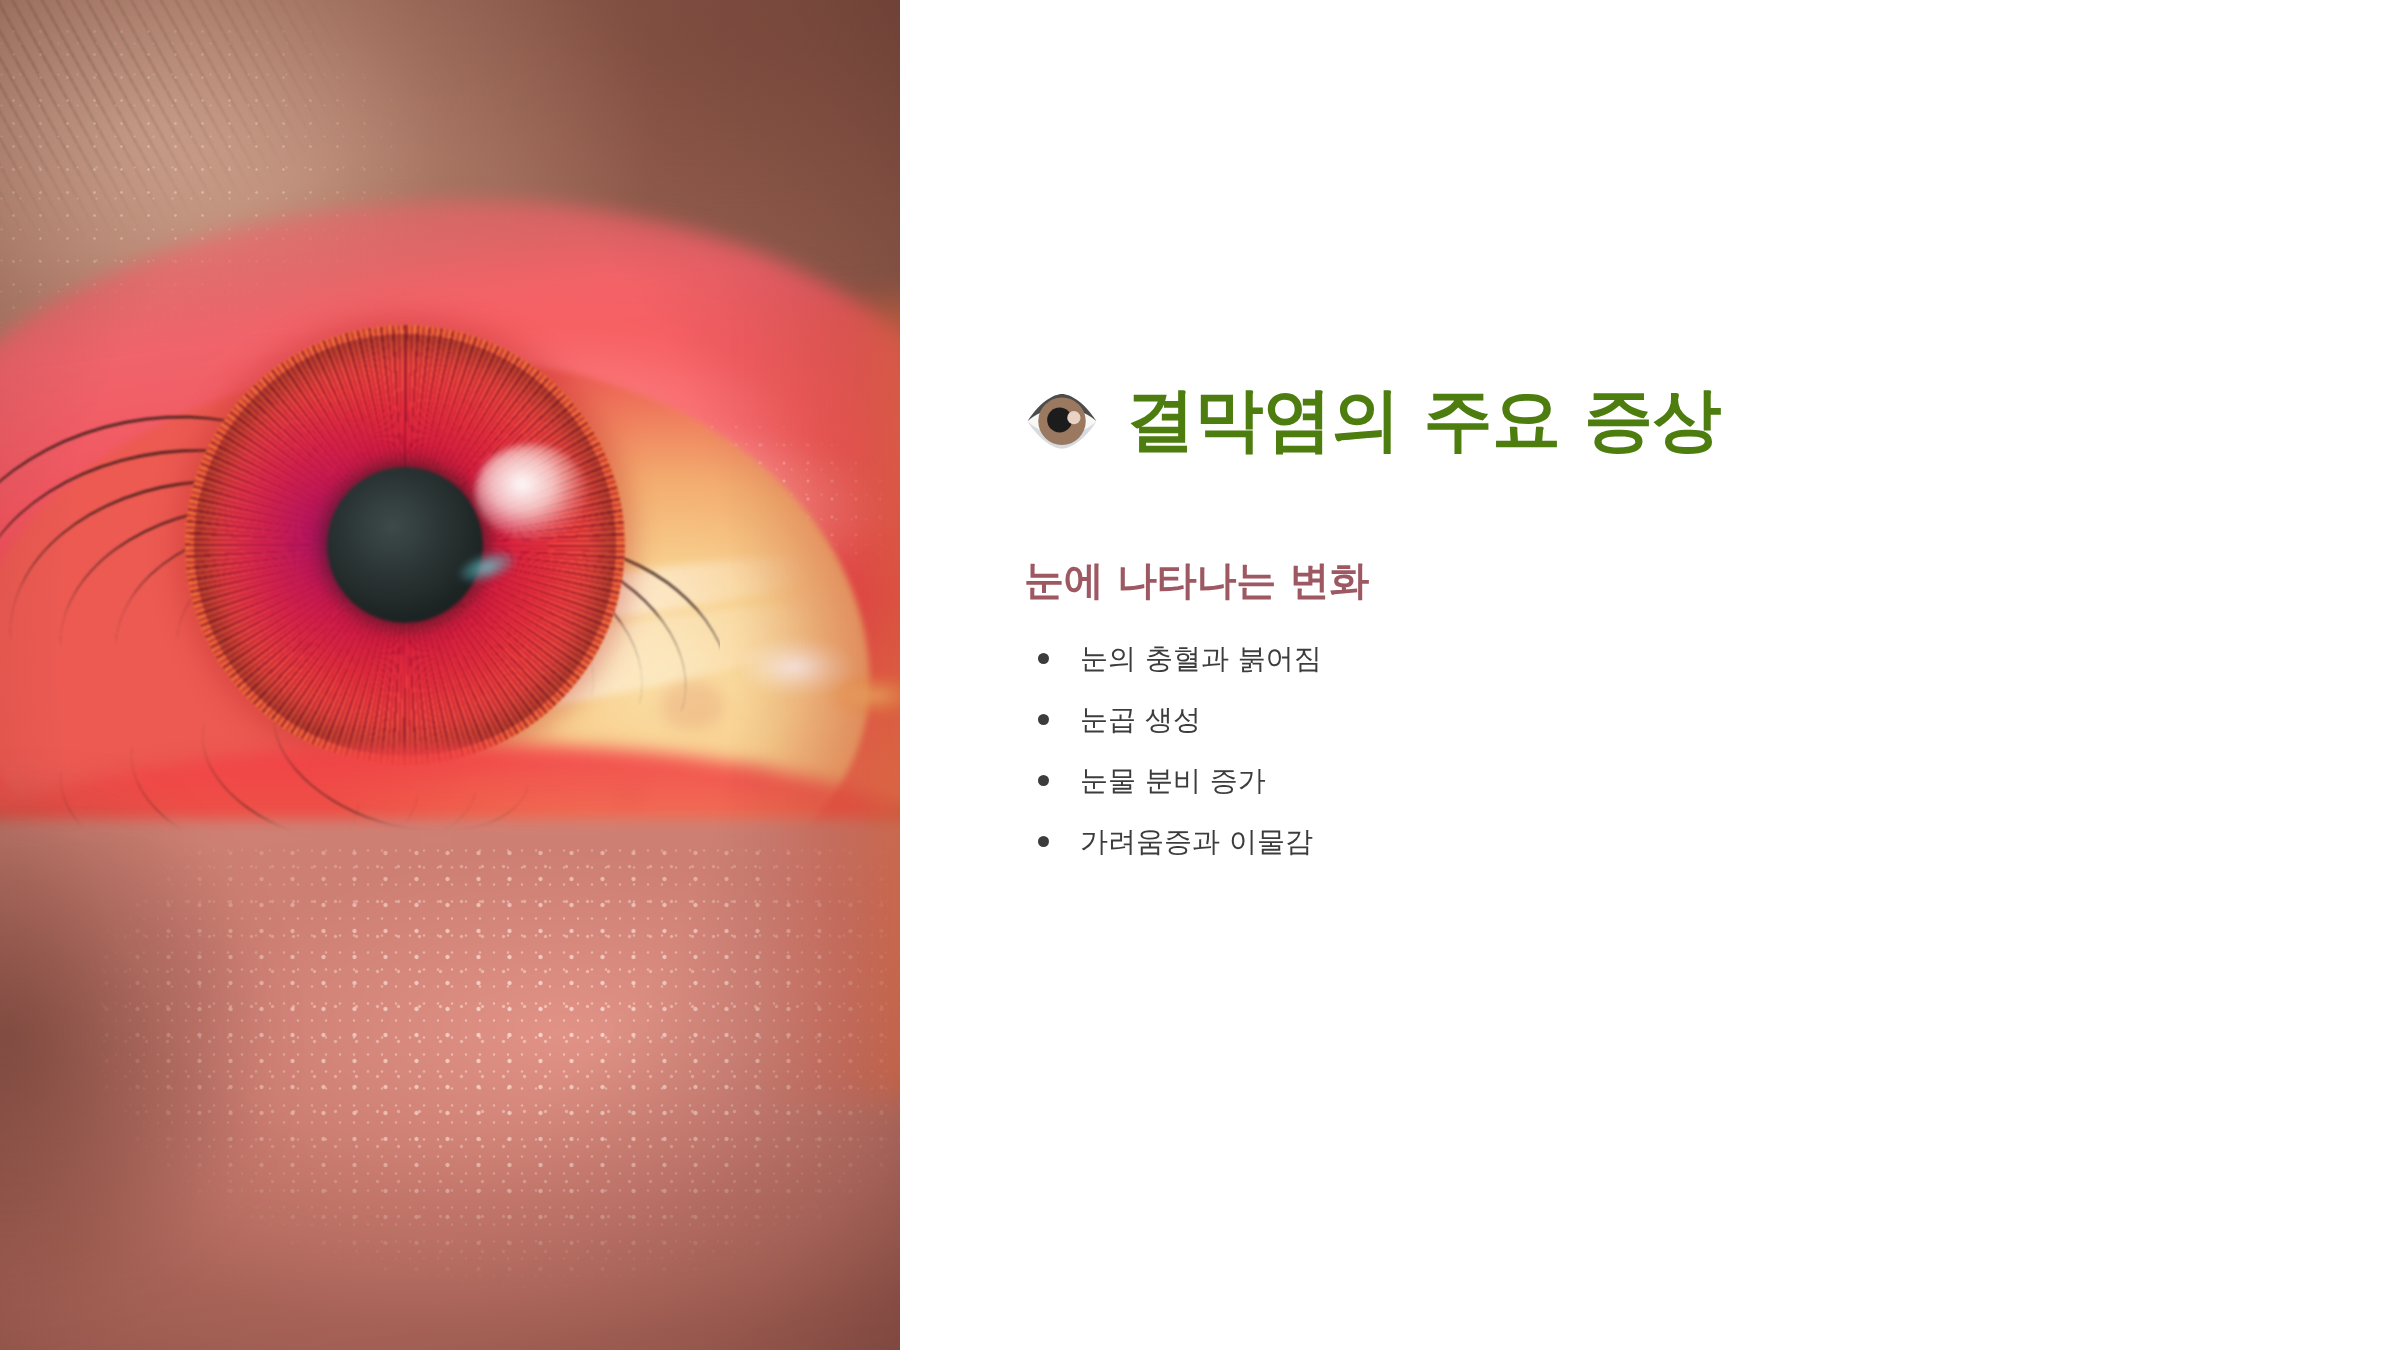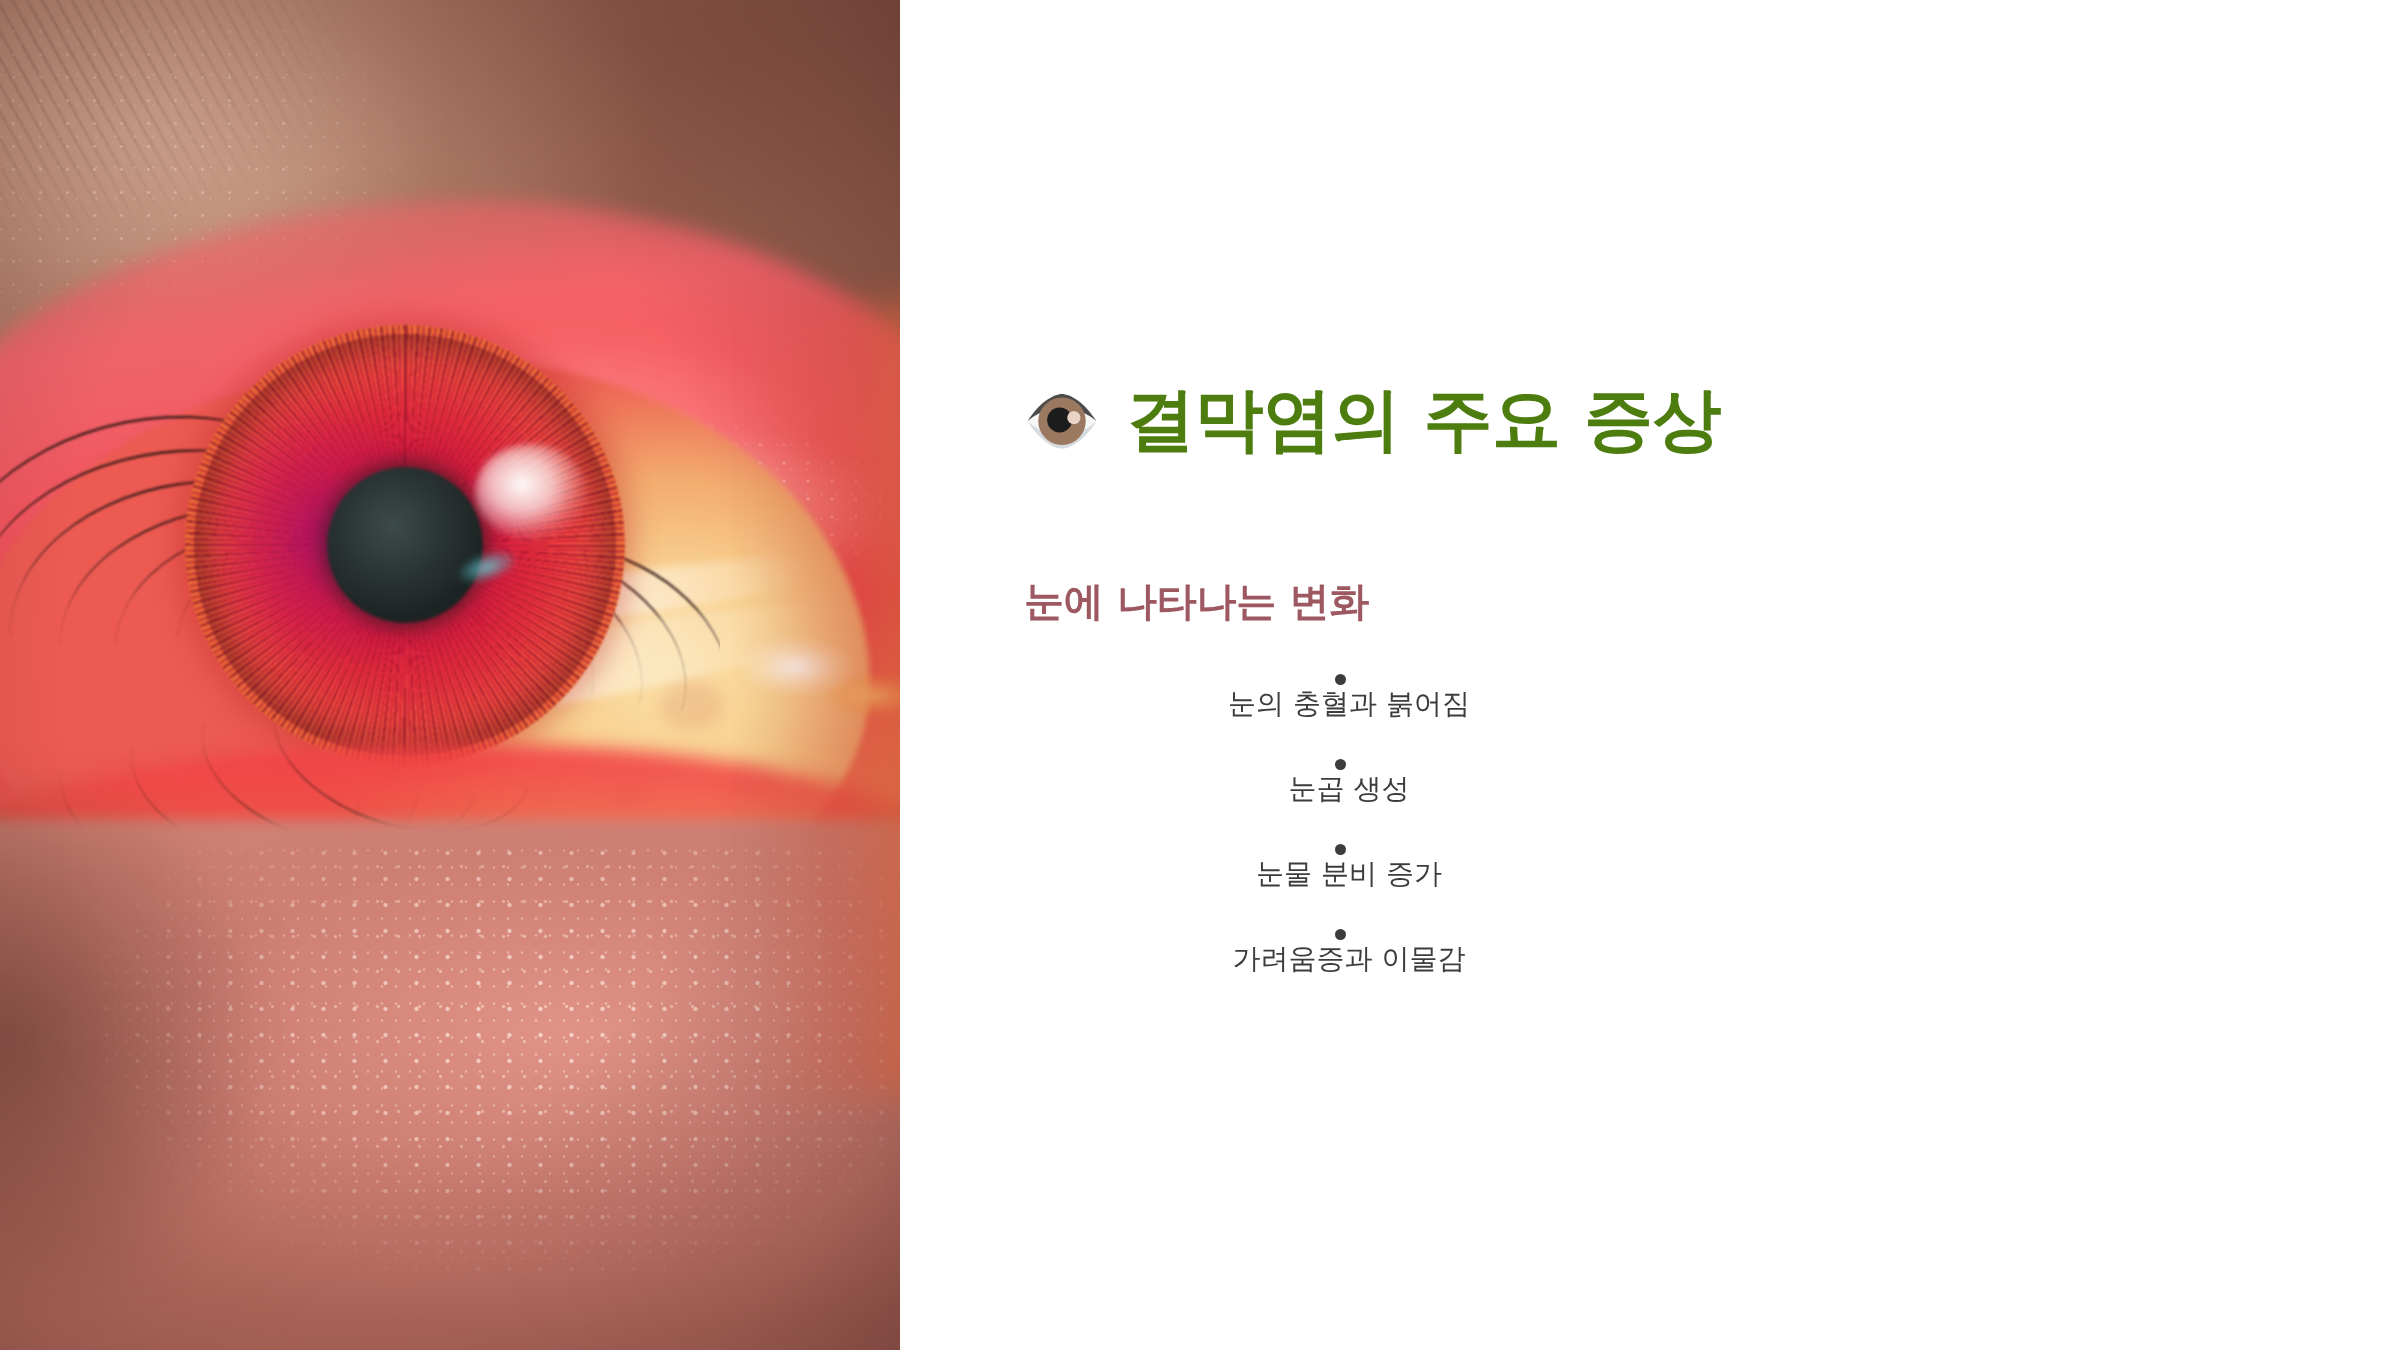--- a/index.html
+++ b/index.html
@@ -410,21 +410,21 @@
     font-weight: 700;
     line-height: 1.12;
     color: #4d7c0f;
     letter-spacing: -0.5px;
     white-space: nowrap;
   }
 
   .columns {
     position: absolute;
     left: 124px;
-    top: 577px;
+    top: 556px;
     width: 1300px;
     display: flex;
   }
   .col {
     width: 650px;
   }
   .col-2 { padding-left: 22px; }
 
   .col-heading {
     font-size: 40px;
@@ -436,23 +436,22 @@
     white-space: nowrap;
   }
 
   .bullet-list {
     list-style: none;
     margin: 0;
     padding: 0;
   }
   .bullet-item {
     display: flex;
-    align-items: center;
+    align-items: flex-start;
     margin-bottom: 23px;
-    flex-direction: column;
   }
   .bullet-item:last-child { margin-bottom: 0; }
 
   .bullet-dot {
     flex: 0 0 auto;
     width: 11px;
     height: 11px;
     border-radius: 50%;
     background: #3c3c3c;
     margin: 13px 31px 0 14px;

